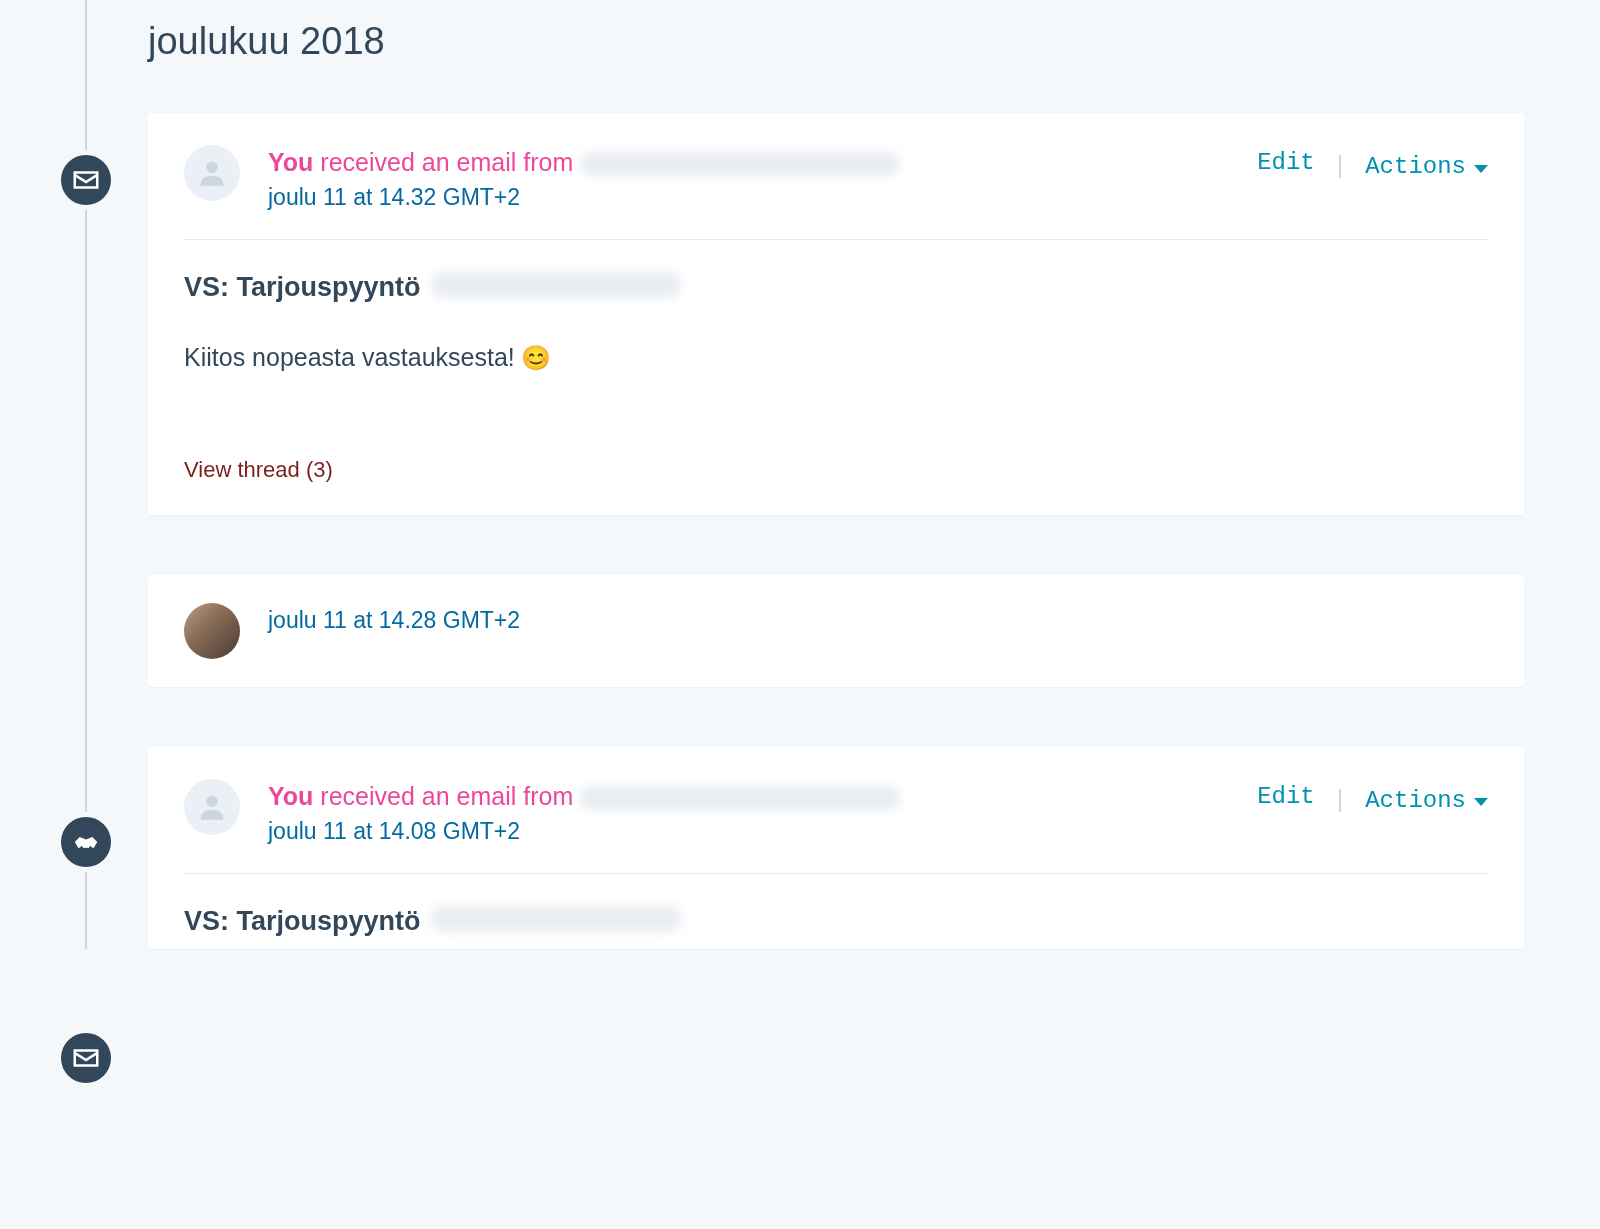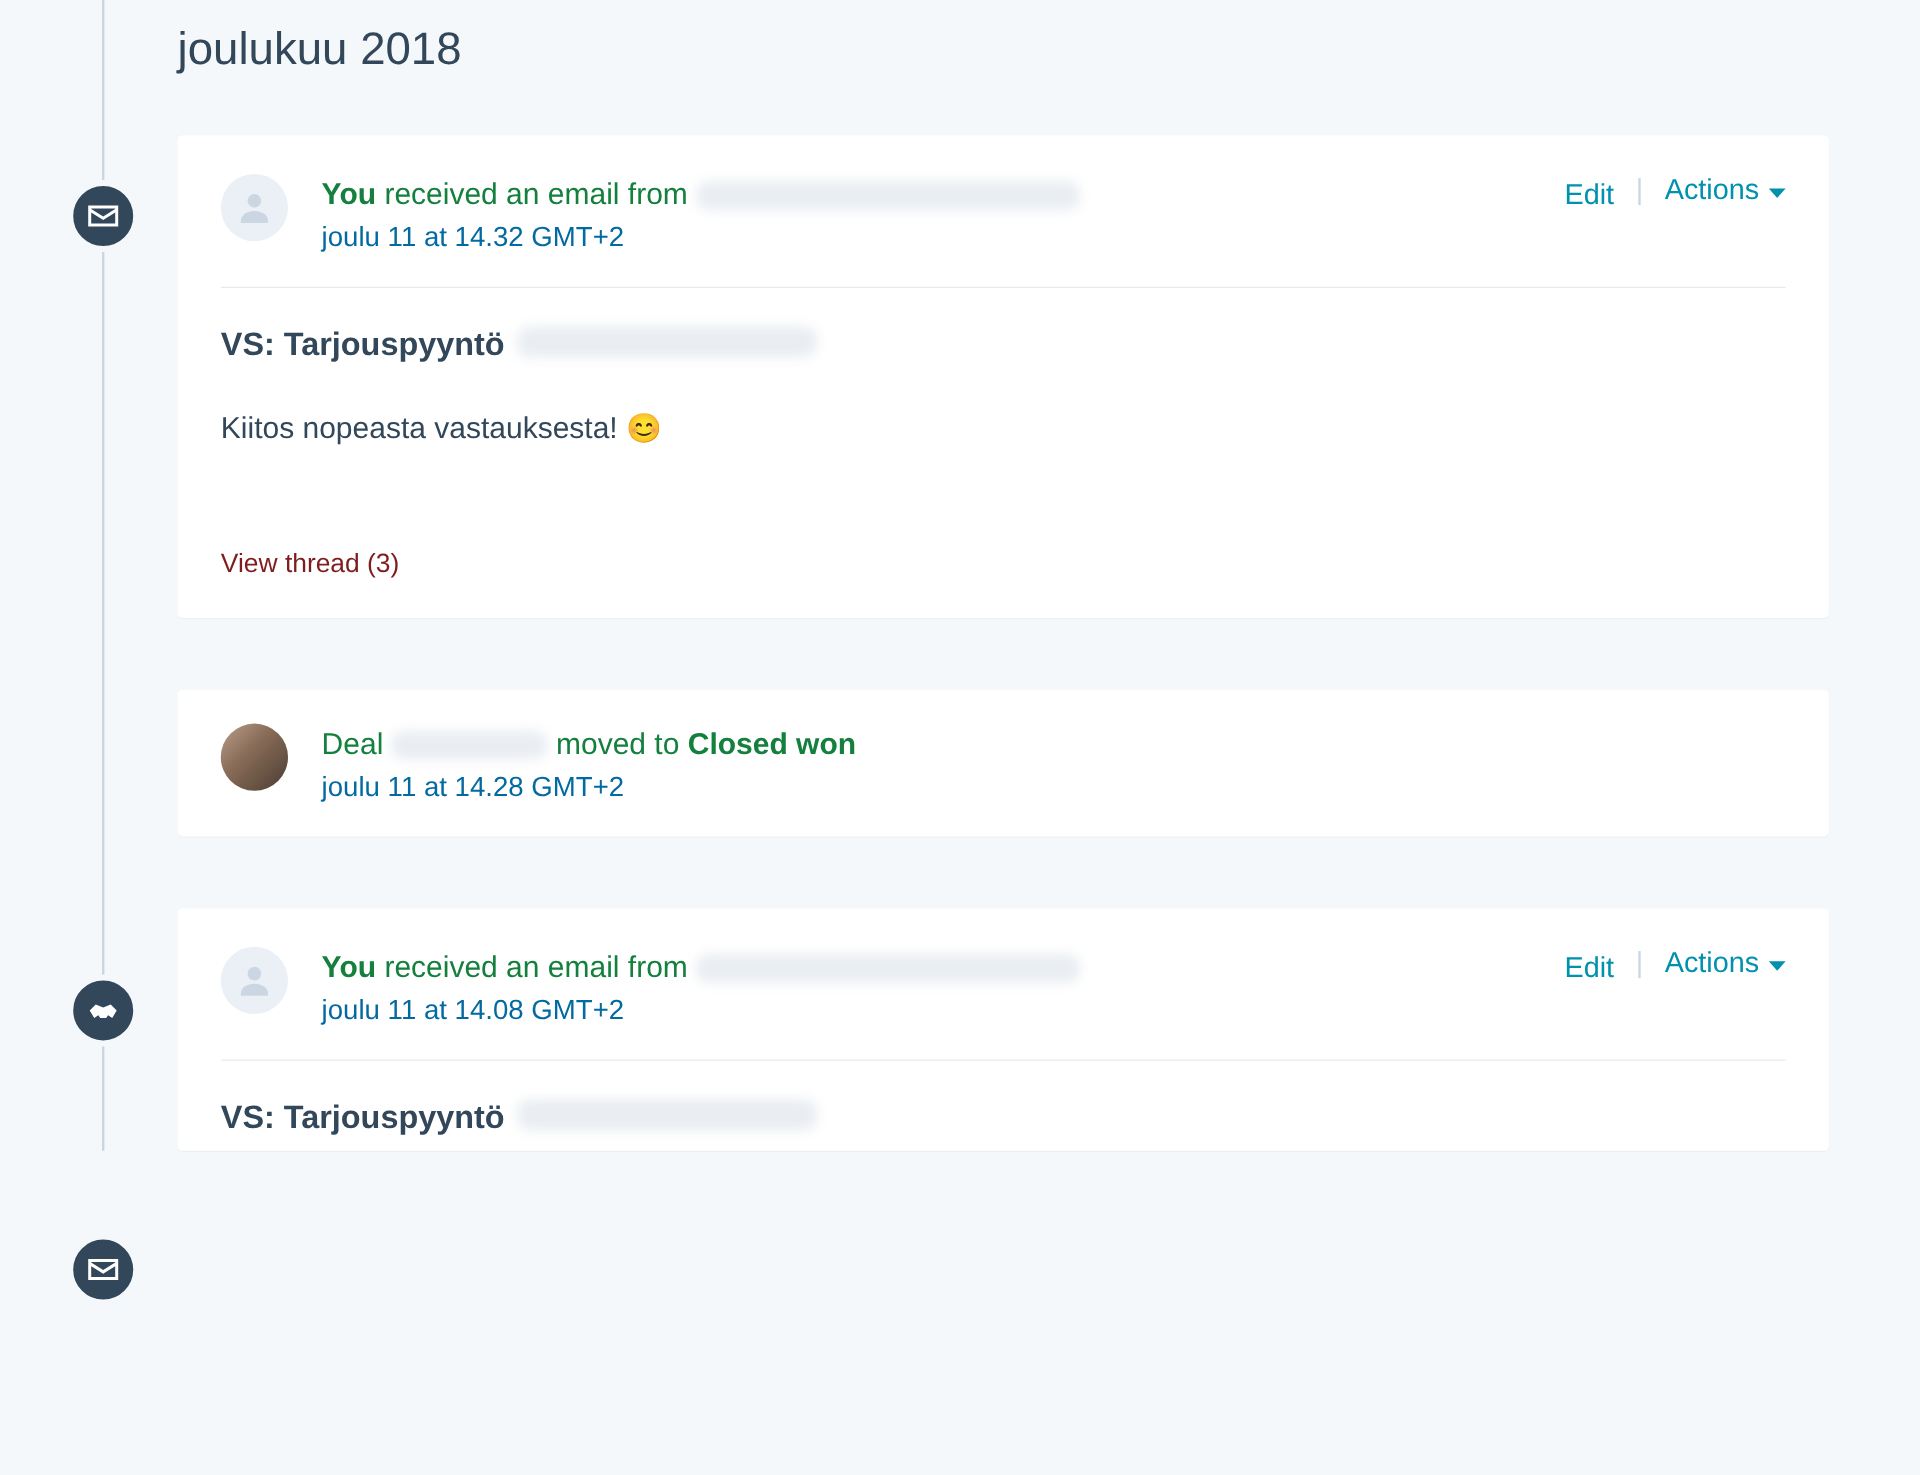--- a/index.html
+++ b/index.html
@@ -73,45 +73,46 @@
     width: 56px;
     height: 56px;
     border-radius: 50%;
     background: linear-gradient(135deg, #b9a08b 0%, #8a6d58 40%, #4a3c32 100%);
     flex: 0 0 56px;
     margin-right: 28px;
   }
   .header-text { flex: 1; }
   .title-line {
     font-size: 25px;
-    color: #15803d;
+    color: #ec4899;
     font-weight: 400;
     line-height: 1.4;
   }
   .title-line .bold { font-weight: 600; }
   .redacted {
     display: inline-block;
     vertical-align: middle;
     height: 24px;
     background: #e0e6ed;
     border-radius: 10px;
     filter: blur(5px);
     opacity: 0.7;
   }
   .ts-line {
     font-size: 23px;
     color: #0369a1;
     margin-top: 4px;
   }
   .header-actions {
     display: flex;
-    align-items: flex-start;
+    align-items: flex-end;
     font-size: 24px;
     color: #0091ae;
     gap: 0;
+    font-family: Liberation Mono, monospace;
   }
   .action-link { color: #0091ae; cursor: pointer; padding: 4px 0; }
   .action-sep {
     color: #cbd6e2;
     margin: 0 18px;
     font-weight: 300;
   }
   .action-dropdown {
     display: inline-flex;
     align-items: center;
@@ -223,26 +224,20 @@
 
   <div class="timeline-badge" style="top:812px">
     <svg viewBox="0 0 24 24">
         <path d="M3 12l4-4 5 2 5-2 4 4-3 5-3-2-3 2-3-2-3 2-3-5zm7 1l2 2 2-2 2 1-2 3-2-1-2 1-2-3 2-1z"></path>
       </svg>
   </div>
   <div class="card deal-card">
     <div class="card-header">
       <div class="avatar-photo"></div>
       <div class="header-text">
-        <div class="title-line">
-          <span>Deal </span>
-          <span class="redacted" style="width:130px"></span>
-          <span>moved to </span>
-          <span class="bold">Closed won</span>
-        </div>
         <div class="ts-line">joulu 11 at 14.28 GMT+2</div>
       </div>
     </div>
   </div>
 
   <div class="timeline-badge" style="top:1028px">
     <svg viewBox="0 0 24 24">
         <path d="M2 5h20v14H2V5zm2 2v.3l8 5 8-5V7H4zm16 2.7l-8 5-8-5V17h16V9.7z"></path>
       </svg>
   </div>

